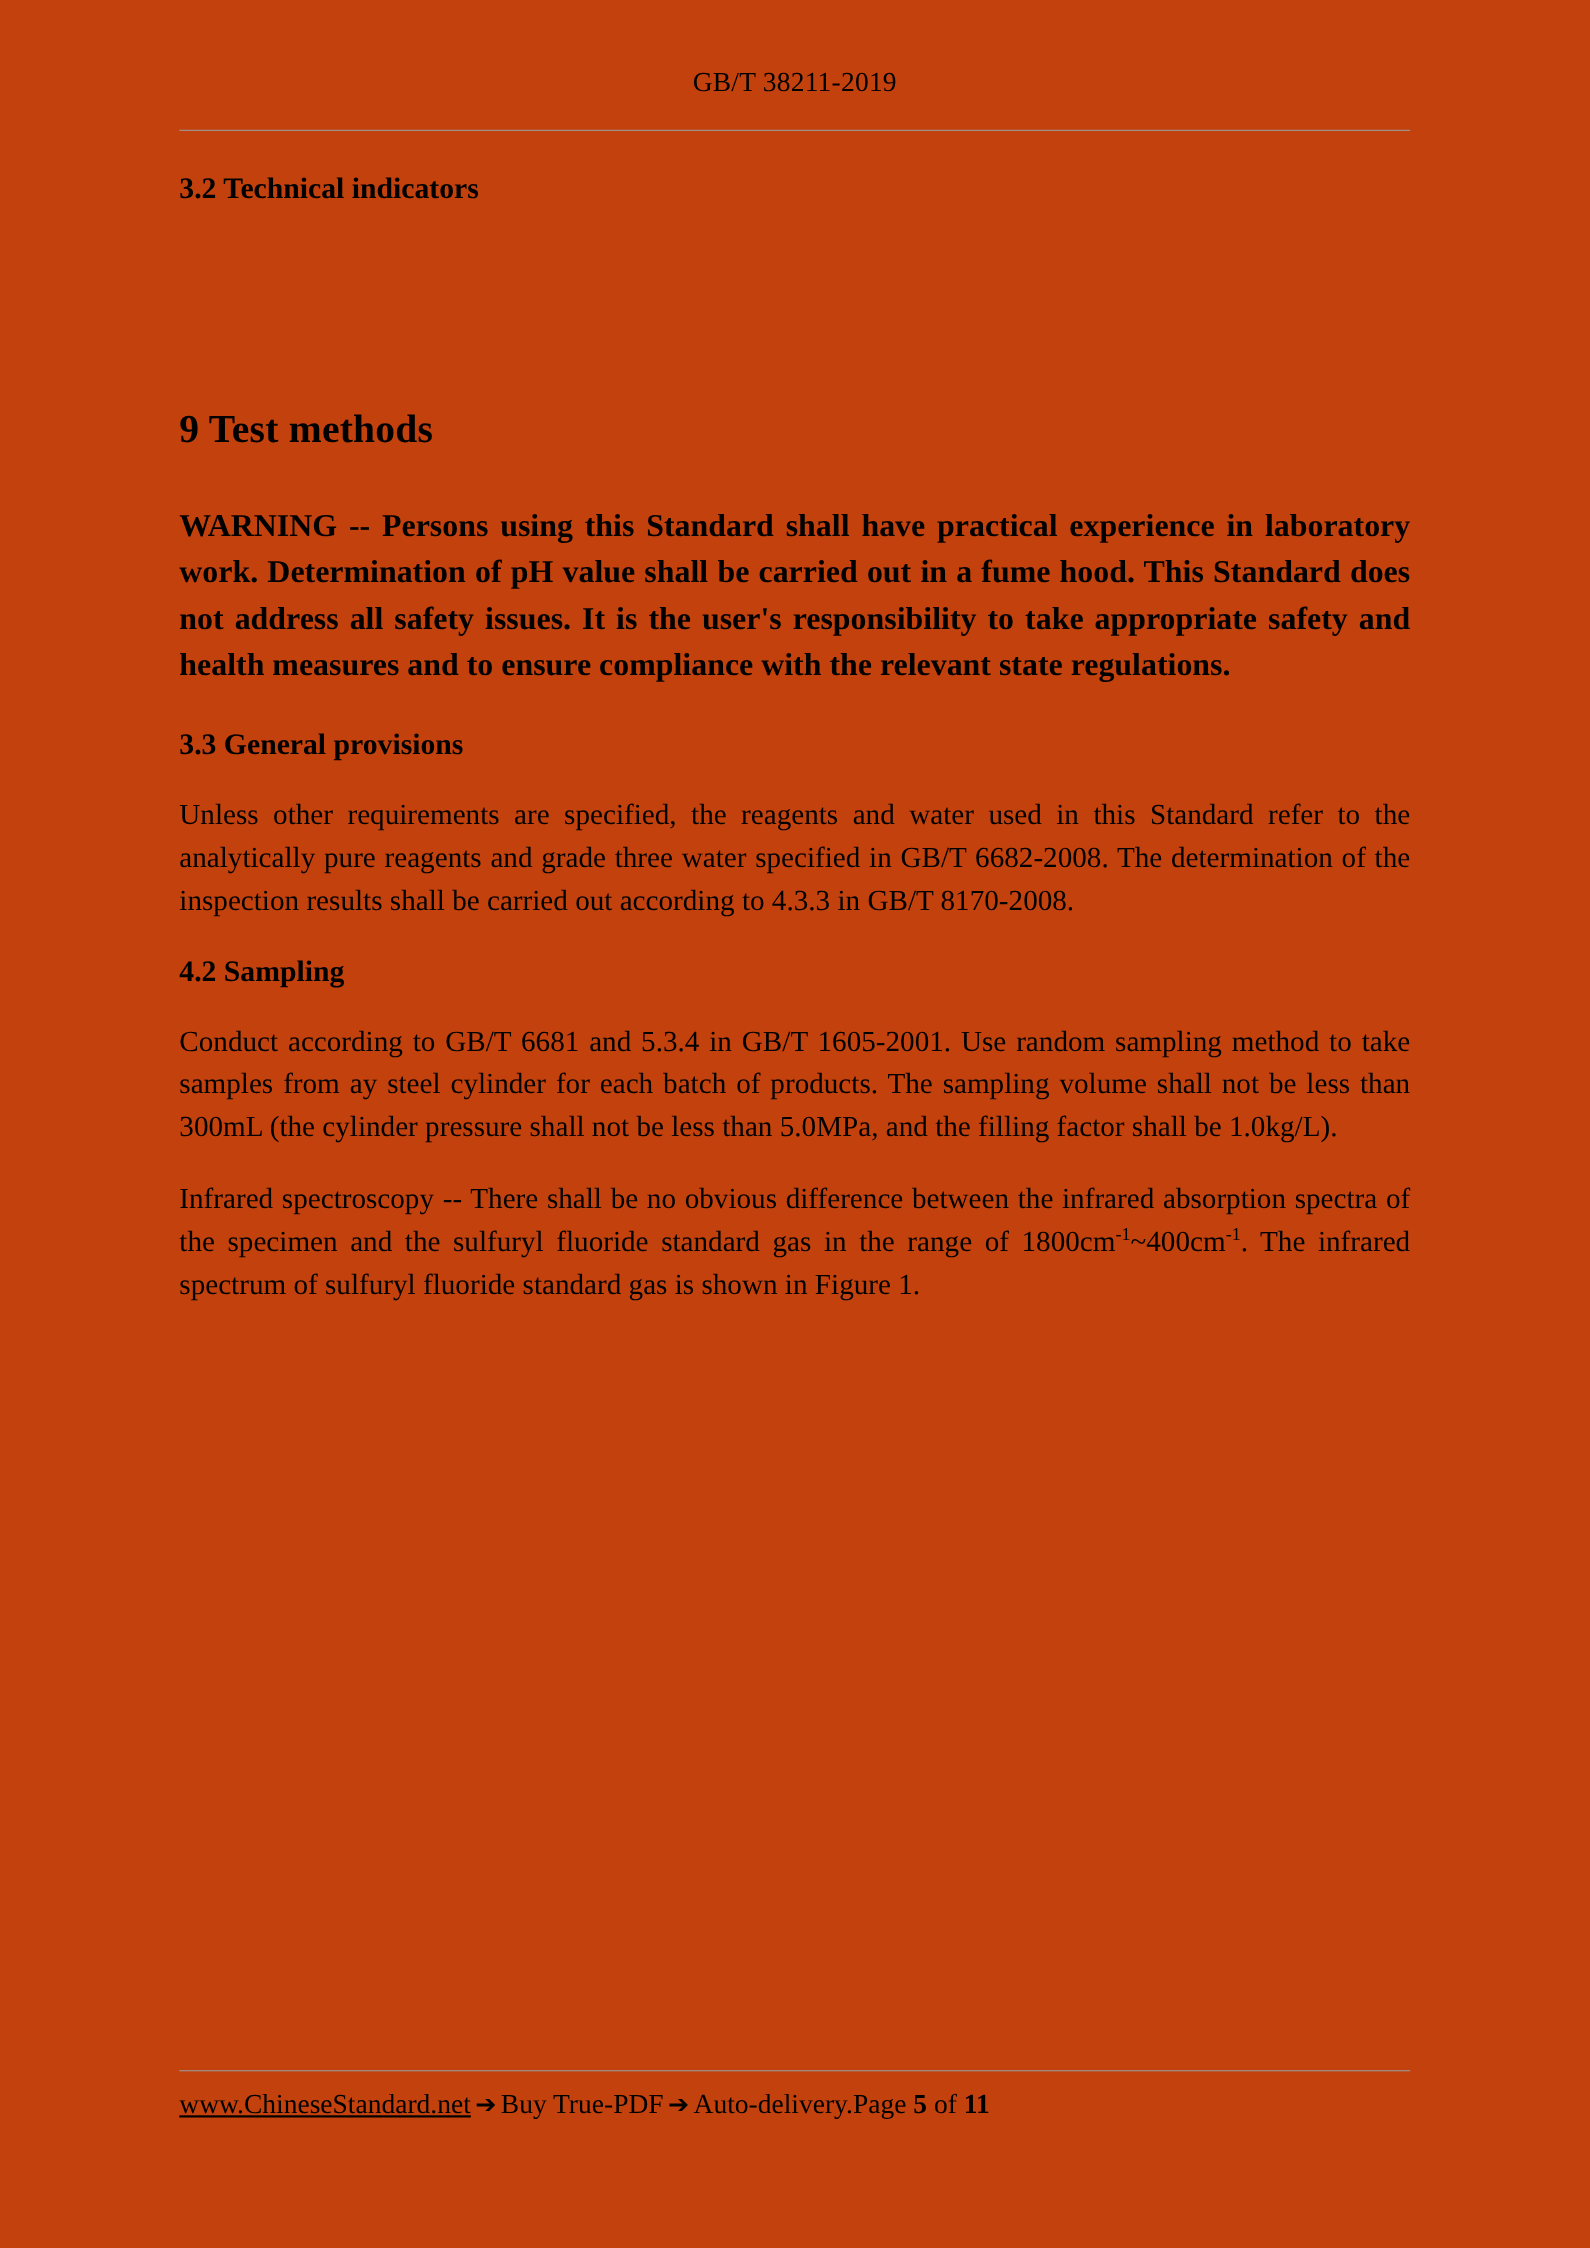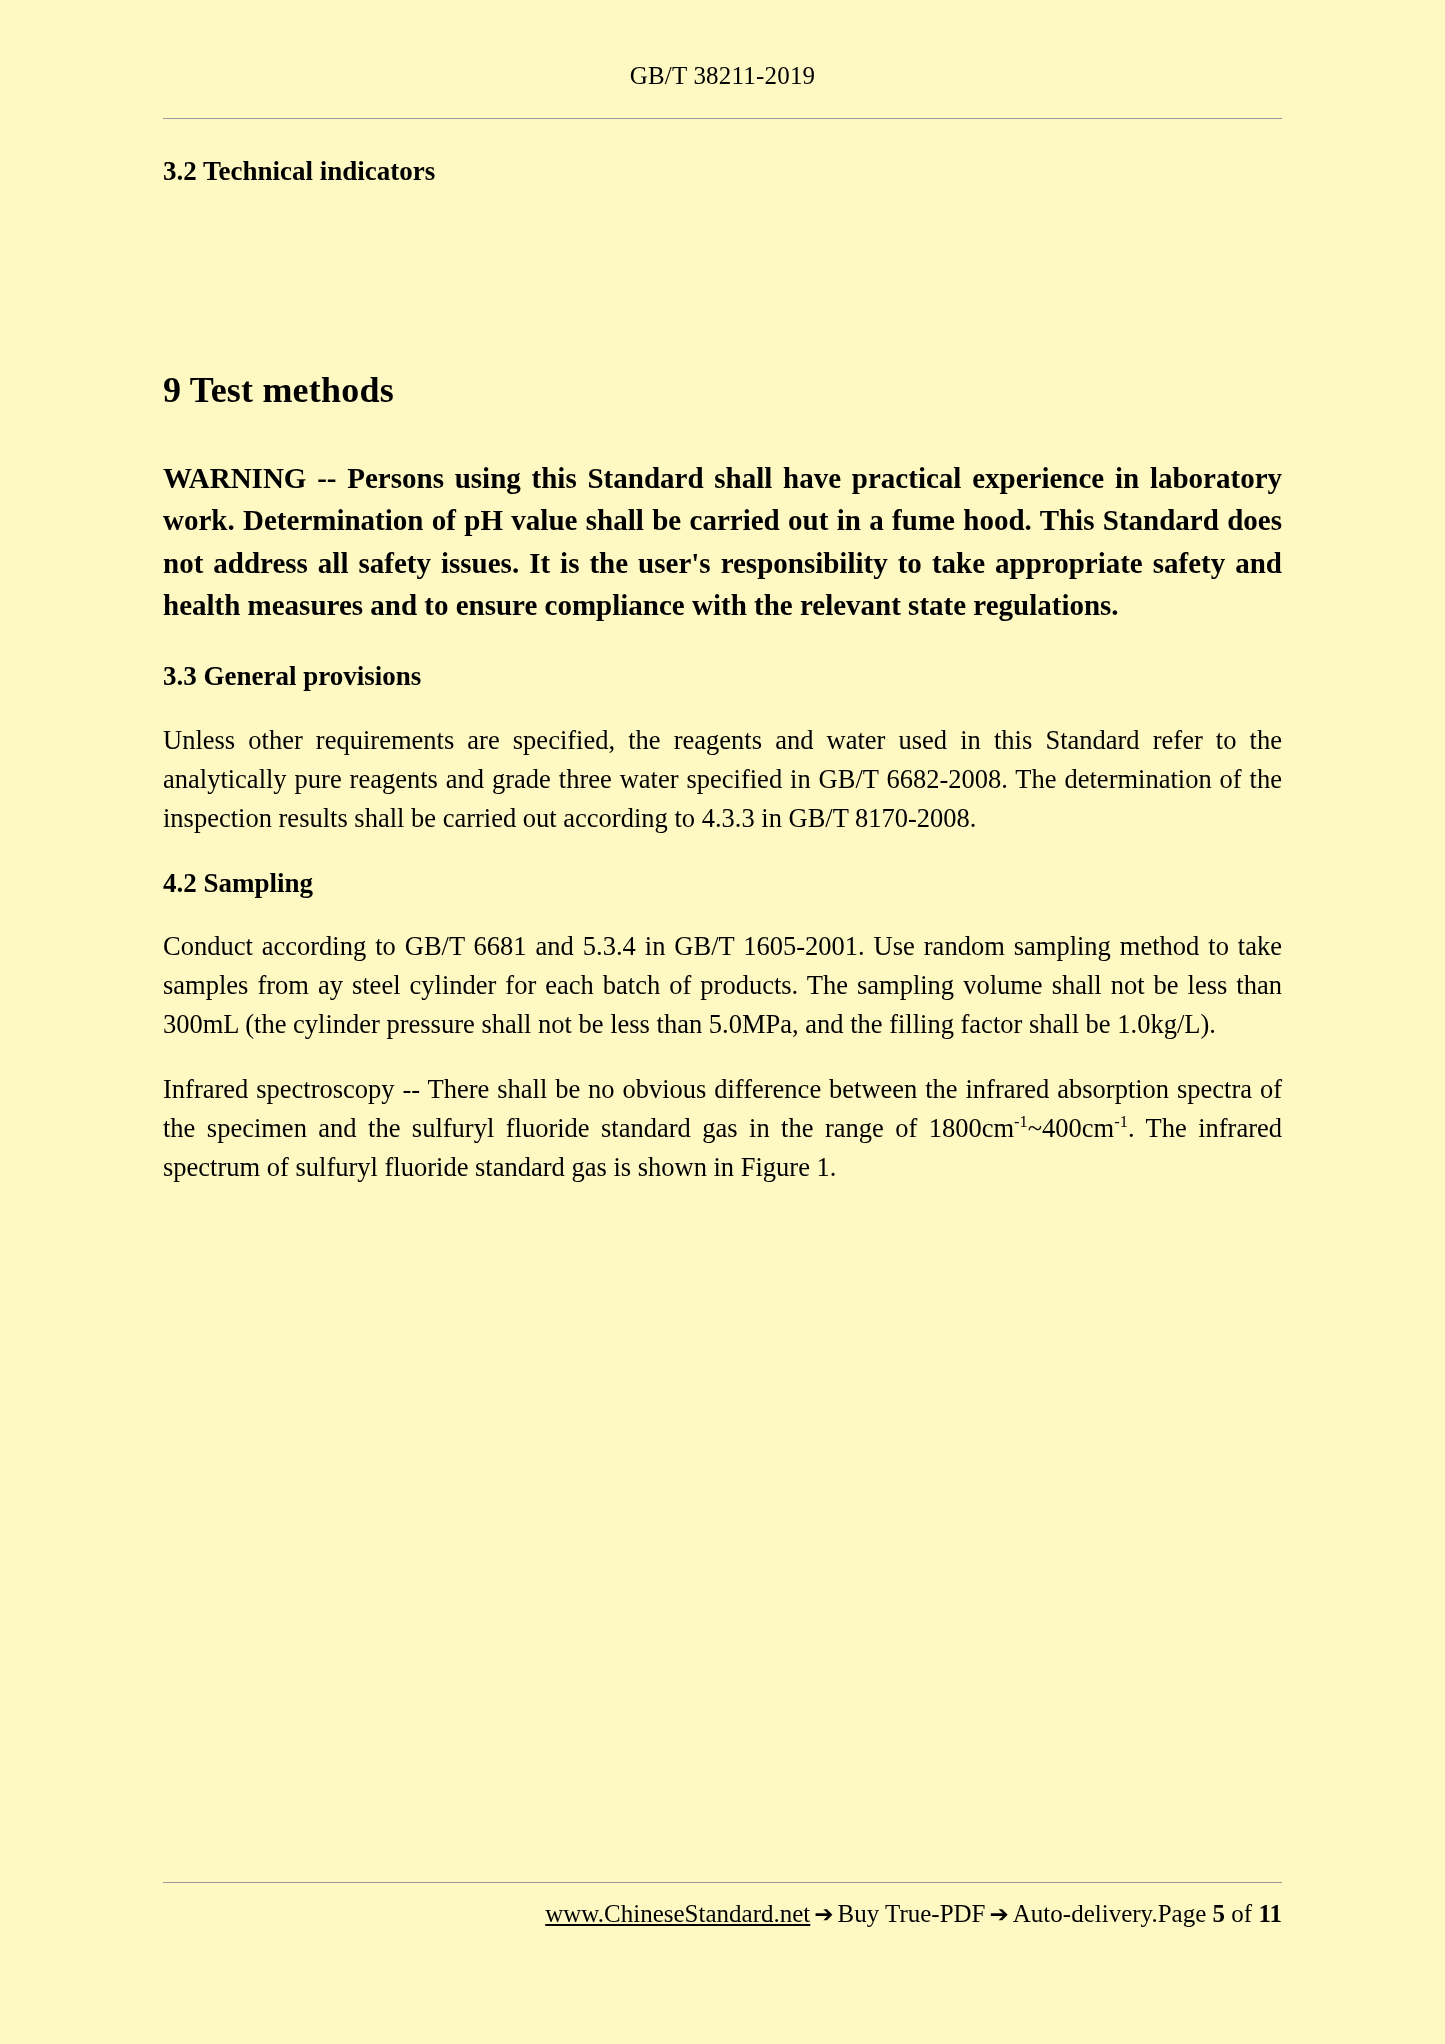--- a/index.html
+++ b/index.html
@@ -9,21 +9,21 @@
   }
   body {
     font-family: "Liberation Serif", serif;
     color: #000000;
   }
   .page {
     position: relative;
     width: 1445px;
     height: 2044px;
     margin: 0 auto;
-    background: #fef9c3;
+    background: #c2410c;
     box-sizing: border-box;
   }
   .header {
     position: absolute;
     top: 62px;
     left: 163px;
     width: 1119px;
     text-align: center;
     font-size: 25px;
     letter-spacing: 0.2px;
@@ -88,21 +88,21 @@
     width: 1119px;
     height: 1px;
     background: #9a9a9a;
   }
   .footer {
     position: absolute;
     top: 1900px;
     left: 163px;
     width: 1119px;
     display: flex;
-    justify-content: flex-end;
+    justify-content: flex-start;
     align-items: baseline;
     font-size: 25px;
   }
   .footer-left {
     white-space: nowrap;
   }
   .footer-left .link {
     text-decoration: underline;
     color: #000000;
   }

